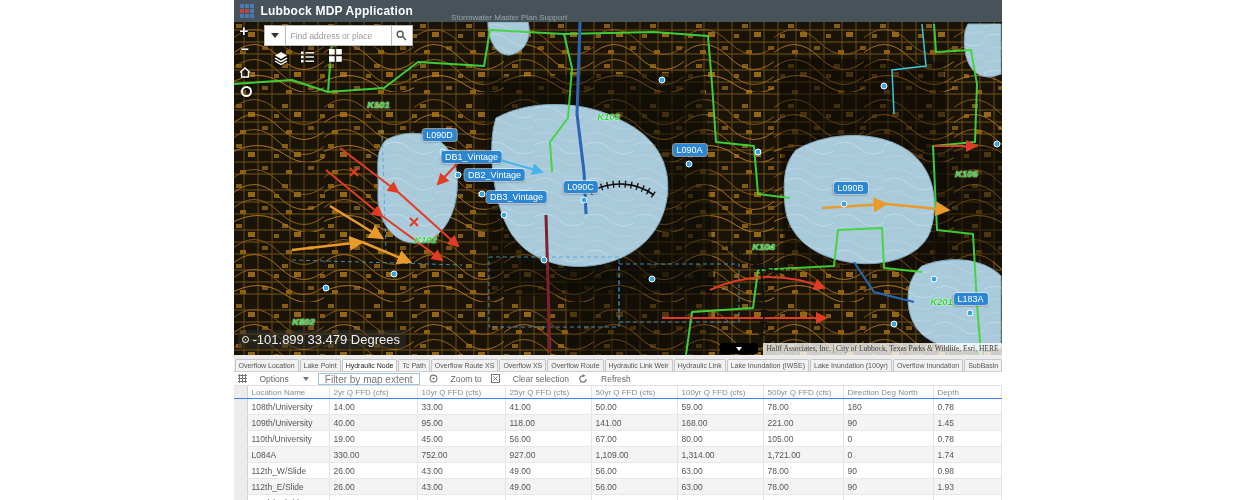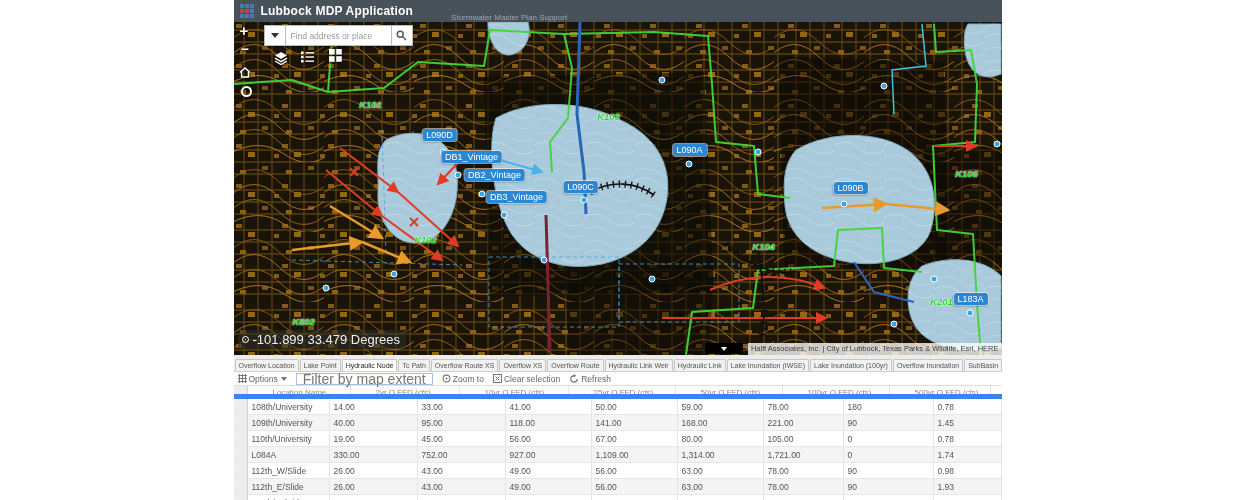--- a/index.html
+++ b/index.html
@@ -41,51 +41,51 @@
   .icon-shadow { filter: drop-shadow(0 1px 1px rgba(0,0,0,.9)); cursor: pointer; position: absolute; }
   .locate-ring { position: absolute; left: 7px; top: 64px; width: 11px; height: 11px; border: 2px solid #fff;
                  border-radius: 50%; filter: drop-shadow(0 1px 1px rgba(0,0,0,.9)); cursor: pointer; }
 
   .coords { position: absolute; left: 4px; bottom: 6px; background: rgba(45,45,45,.55); color: #f2f2f2;
             font-size: 13px; padding: 2px 6px 2px 4px; display: flex; align-items: center; gap: 4px;
             border-radius: 1px; }
   .coords .xhair { width: 7px; height: 7px; border: 1px solid #fff; border-radius: 50%; position: relative; }
   .coords .xhair::after { content:""; position:absolute; left:2px; top:2px; width:1px; height:1px; background:#fff; }
 
-  .attr-wrap { position: absolute; right: 0; bottom: 0; display: flex; align-items: center; gap: 5px; }
+  .attr-wrap { position: absolute; right: 0; bottom: 0; display: flex; align-items: center; gap: 5px; font-family: Liberation Serif, serif; }
   .attr-toggle { width: 38px; height: 11px; background: #000; border-radius: 2px; margin-bottom: 1px;
                  display: flex; align-items: center; justify-content: center; cursor: pointer; }
   .attr-toggle .tri { width:0; height:0; border-left:3.5px solid transparent; border-right:3.5px solid transparent;
                       border-top:4px solid #fff; }
   .attr-text { background: rgba(255,255,255,.78); color: #3a3a3a; font-size: 7.5px; height: 12px;
                line-height: 12px; padding: 0 3px; white-space: nowrap; }
 
   
   .tabs { height: 17px; background: #ececec; border-bottom: 1px solid #cfcfcf; display: flex;
           align-items: flex-end; padding: 2px 0 0 1px; overflow: hidden; }
   .tab { font-size: 7px; color: #555; background: #f2f2f2; border: 1px solid #c6c6c6; border-bottom: none;
          padding: 2px 3px; margin-right: 1px; border-radius: 2px 2px 0 0; white-space: nowrap; cursor: pointer; }
   .tab.active { background: #fff; color: #222; position: relative; margin-bottom: -1px; padding-bottom: 3px; }
 
   
   .toolbar { height: 14px; background: #fff; border-bottom: 1px solid #e0e0e0; display: flex;
              align-items: center; gap: 9px; padding-left: 4px; font-size: 8.5px; color: #666; }
-  .tb-item { display: flex; align-items: center; gap: 2px; cursor: pointer; white-space: nowrap; }
+  .tb-item { display: flex; align-items: center; gap: 13px; cursor: pointer; white-space: nowrap; }
   .tb-item svg { display: block; }
   .caret-sm { width:0; height:0; border-left:3px solid transparent; border-right:3px solid transparent;
               border-top:4px solid #777; margin-left:1px; }
   .filter-btn { border: 1px solid #9fc3e0; color: #777; padding: 0 6px; height: 12px; line-height: 11px;
-                font-size: 14px; cursor: pointer; white-space: nowrap; }
+                font-size: 10px; cursor: pointer; white-space: nowrap; }
 
   
   .tablewrap { height: 114px; overflow: hidden; --cols: 14px 82px 88px 88px 86px 86px 86px 80px 90px 68px; }
   .tr { display: grid; grid-template-columns: var(--cols); height: 16px; background: #fff;
         border-bottom: 1px solid #e8e8e8; }
   .tr.alt { background: #f4f4f4; }
-  .th-row { height: 13px; background: #fff; border-bottom: 5px solid #3b82f6; gap: 21px; }
+  .th-row { height: 13px; background: #fff; border-bottom: 1px solid #3b82f6; }
   .td { border-right: 1px solid #e4e4e4; padding-left: 4px; font-size: 8.5px; color: #555;
         line-height: 16px; overflow: hidden; white-space: nowrap; }
   .th { font-size: 8px; color: #8a8a8a; line-height: 13px; }
   .gutter { background: #ededed; border-right: 1px solid #d2d2d2; padding: 0; }
 </style>
 </head>
 <body>
 
 <div class="app">
 
@@ -237,21 +237,21 @@
         <circle cx="524" cy="130" r="3"></circle>
           <circle cx="310" cy="238" r="3"></circle>
           <circle cx="418" cy="257" r="3"></circle>
         <circle cx="660" cy="302" r="3"></circle>
           <circle cx="763" cy="122" r="3"></circle>
           <circle cx="650" cy="64" r="3"></circle>
       </g>
     </svg>
 
     <div class="map-labels">
-        <div class="basin-label" style="left: 137px; top: 82px;">K101</div>
+        <div class="basin-label" style="left: 145px; top: 82px;">K101</div>
         <div class="basin-label" style="left: 192px; top: 217px;">K102</div>
         <div class="basin-label" style="left: 375px; top: 94px;">K103</div>
         <div class="basin-label" style="left: 530px; top: 224px;">K104</div>
         <div class="basin-label" style="left: 733px; top: 151px;">K105</div>
         <div class="basin-label" style="left: 784px; top: 64px;">C104</div>
         <div class="basin-label" style="left: 708px; top: 279px;">K201</div>
         <div class="basin-label" style="left: 70px; top: 299px;">K802</div>
         <div class="node-badge" style="left: 206px; top: 113px;">L090D</div>
         <div class="node-badge" style="left: 238px; top: 135px;">DB1_Vintage</div>
         <div class="node-badge" style="left: 261px; top: 153px;">DB2_Vintage</div>

